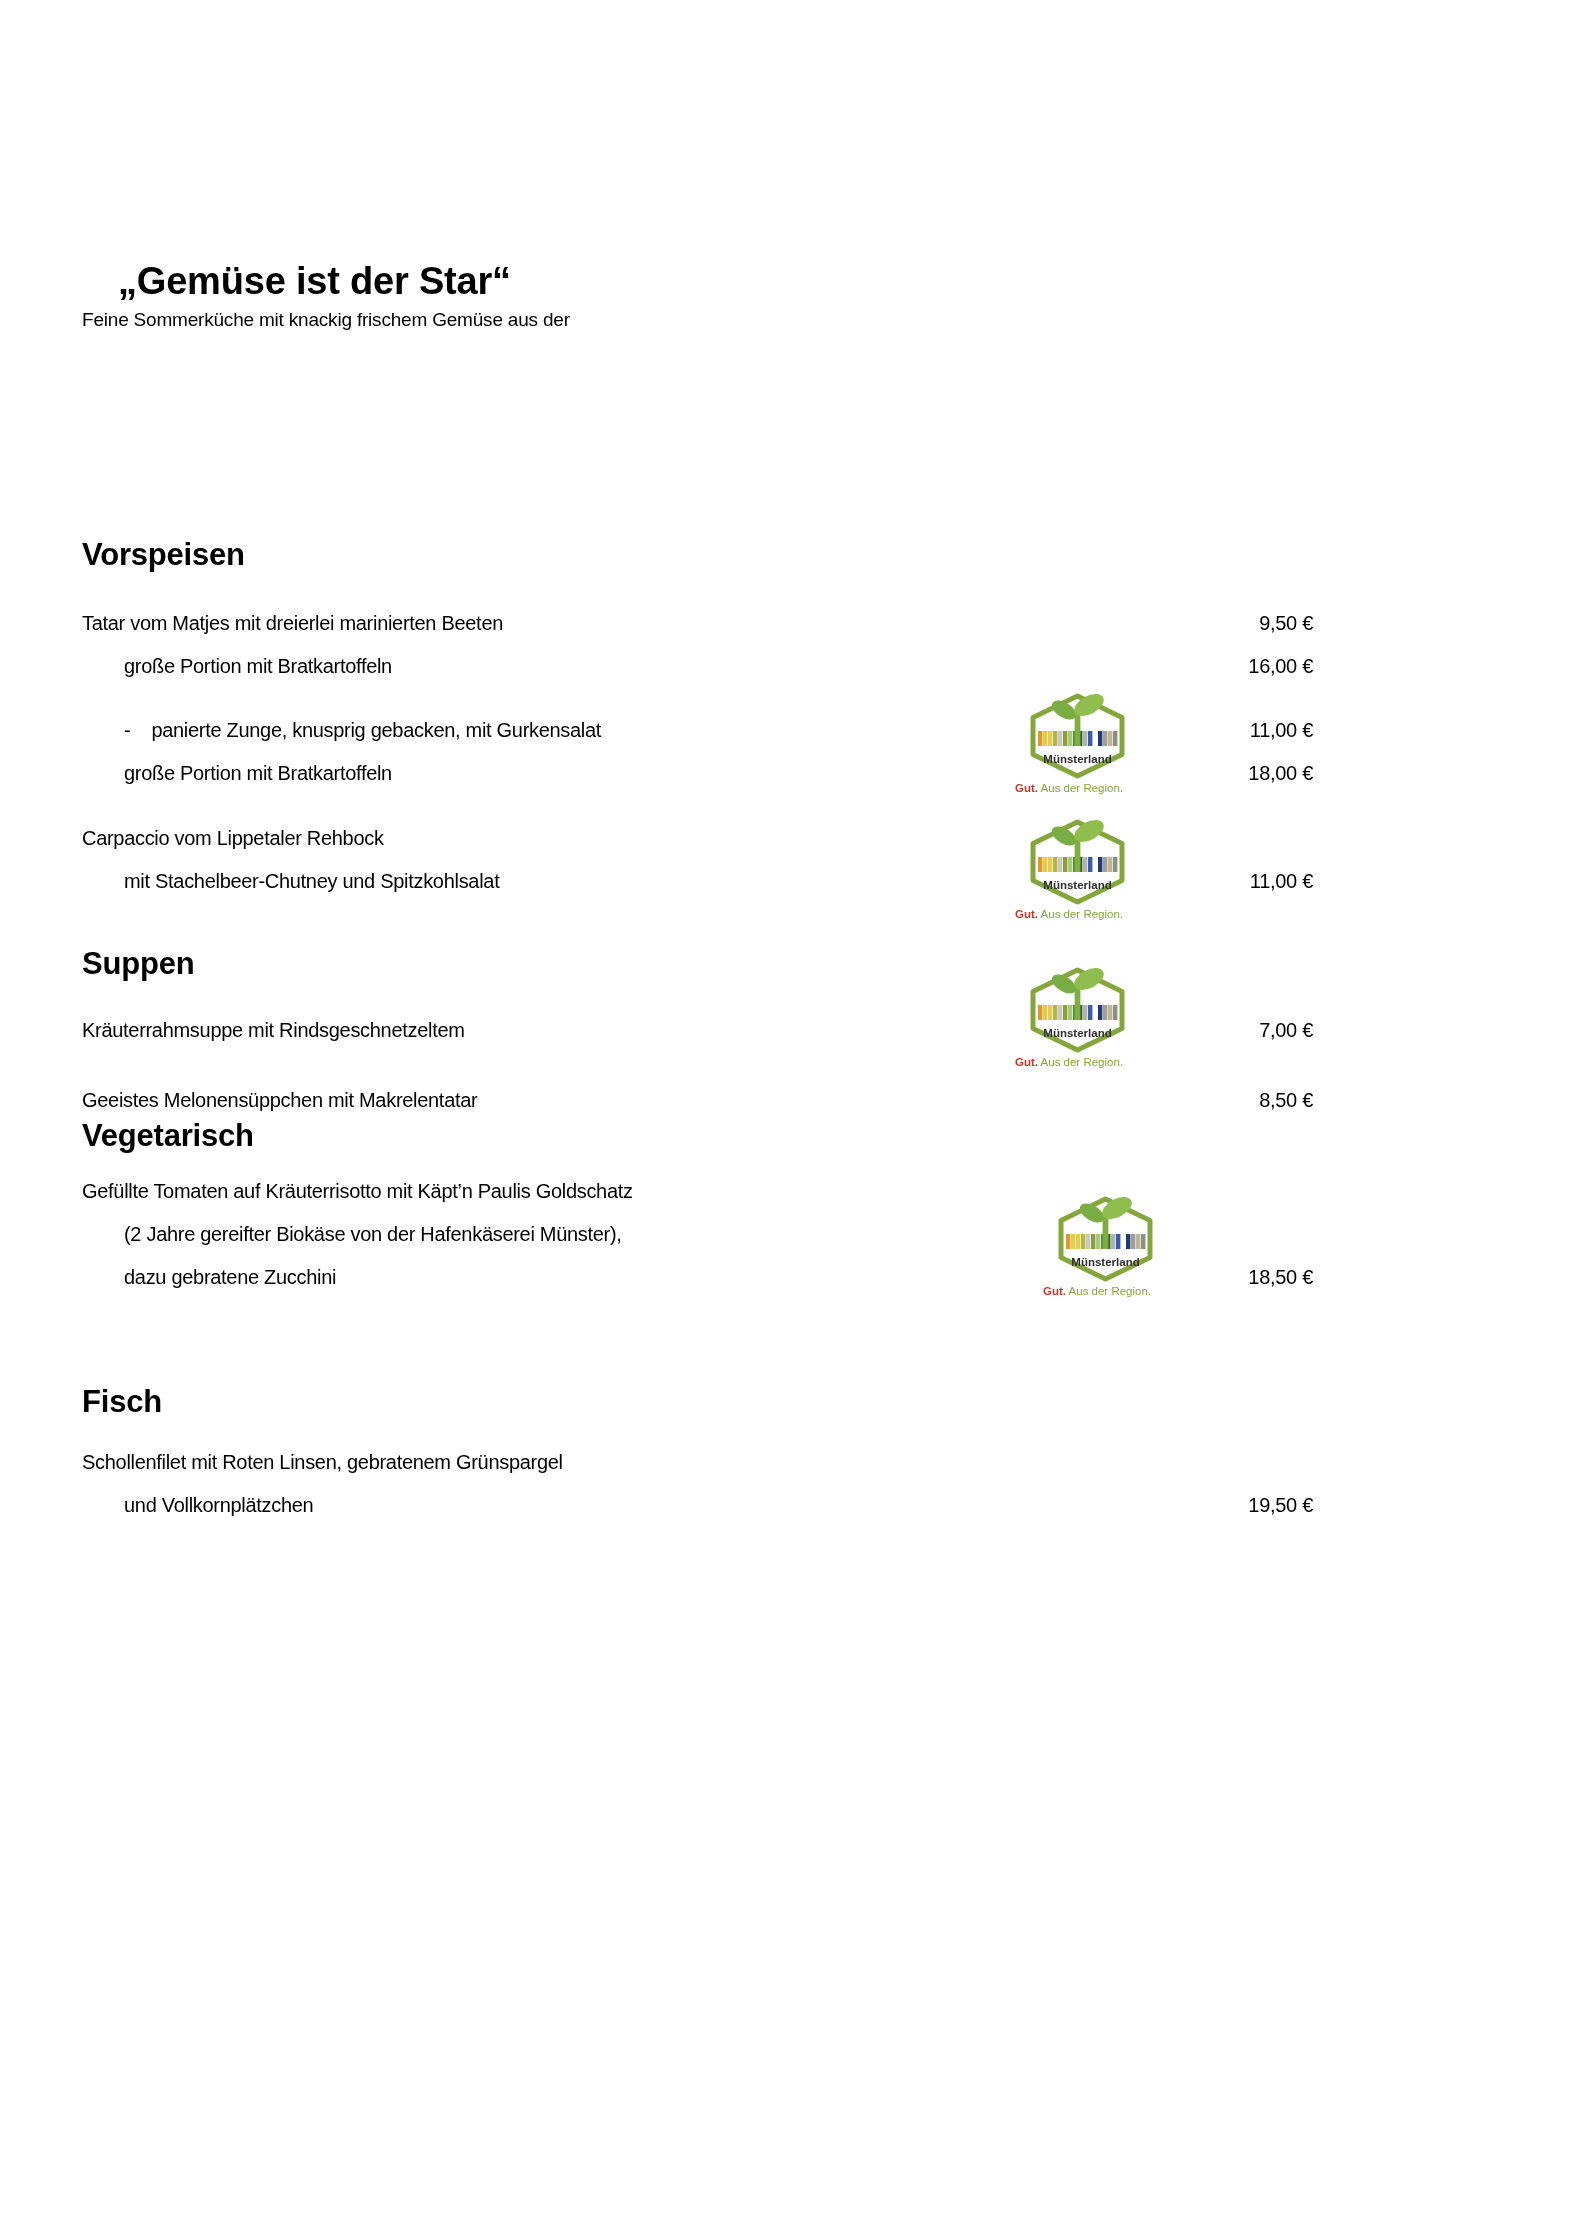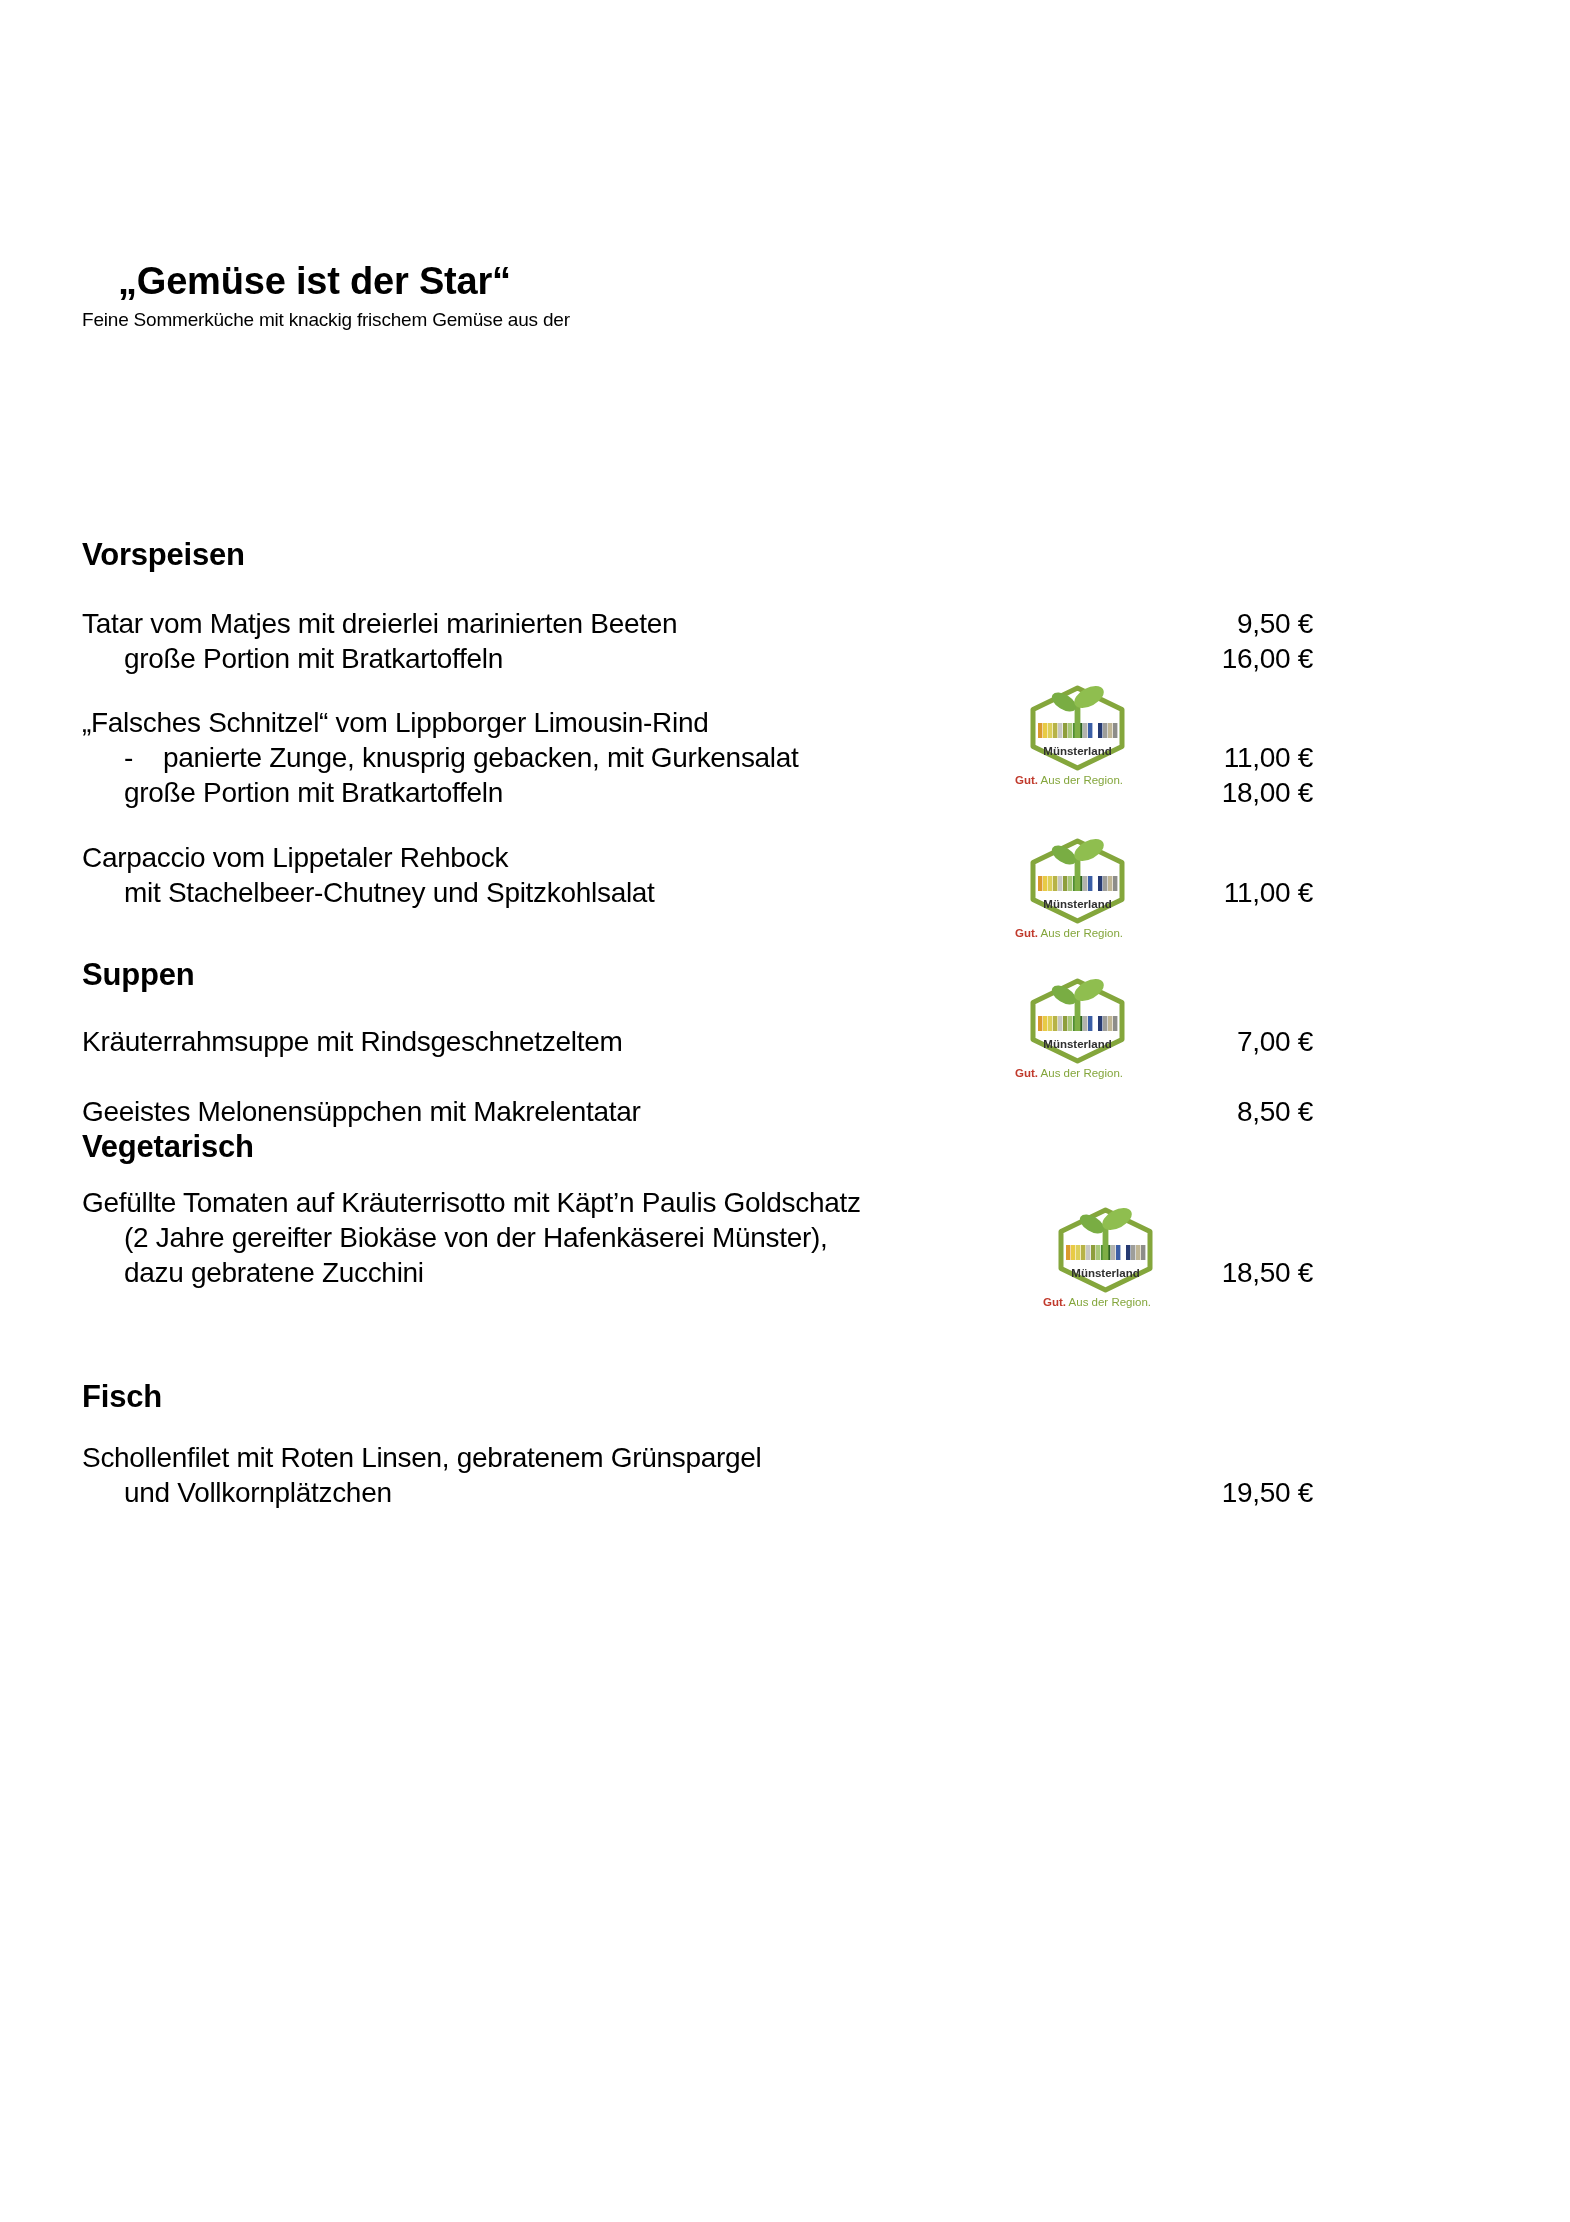--- a/index.html
+++ b/index.html
@@ -49,23 +49,24 @@
   #item-tatar      { margin-top:33px; }
   #item-schnitzel  { margin-top:29px; }
   #item-carpaccio  { margin-top:30px; }
   #item-soup1      { margin-top:31px; }
   #item-soup2      { margin-top:35px; }
   #item-veg        { margin-top:20px; }
   #item-fisch      { margin-top:25px; }
 
   .line {
     position:relative;
-    font-size:28px;
+    font-size:20px;
     line-height:35px;
     letter-spacing:-0.3px;
+    margin-top:8px;
   }
   .line-text { white-space:pre-wrap; }
   .ind  { padding-left:42px; }
   .price {
     position:absolute;
     right:0;
     top:0;
     white-space:nowrap;
   }
 
@@ -148,23 +149,20 @@
         <span class="line-text">Tatar vom Matjes mit dreierlei marinierten Beeten</span>
         <span class="price">9,50 €</span>
       </div>
       <div class="line ind">
         <span class="line-text">große Portion mit Bratkartoffeln</span>
         <span class="price">16,00 €</span>
       </div>
     </div>
 
     <div class="item" id="item-schnitzel">
-      <div class="line">
-        <span class="line-text">„Falsches Schnitzel“ vom Lippborger Limousin-Rind</span>
-      </div>
       <div class="line ind">
         <span class="line-text">-    panierte Zunge, knusprig gebacken, mit Gurkensalat</span>
         <span class="price">11,00 €</span>
       </div>
       <div class="line ind">
         <span class="line-text">große Portion mit Bratkartoffeln</span>
         <span class="price">18,00 €</span>
       </div>
       <div class="badge badge-schnitzel">
         <svg viewBox="0 0 105 88">

